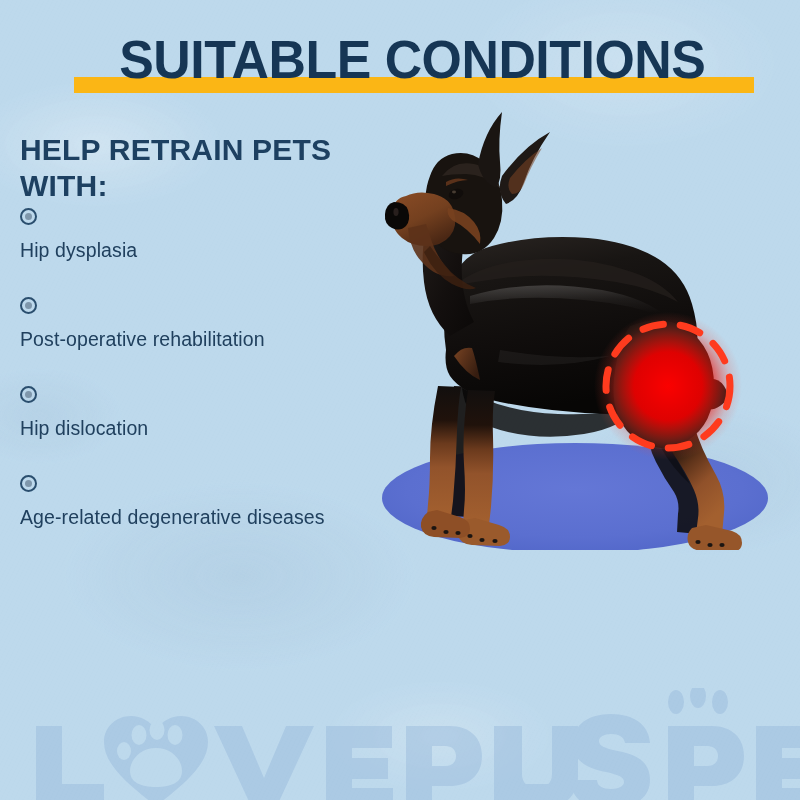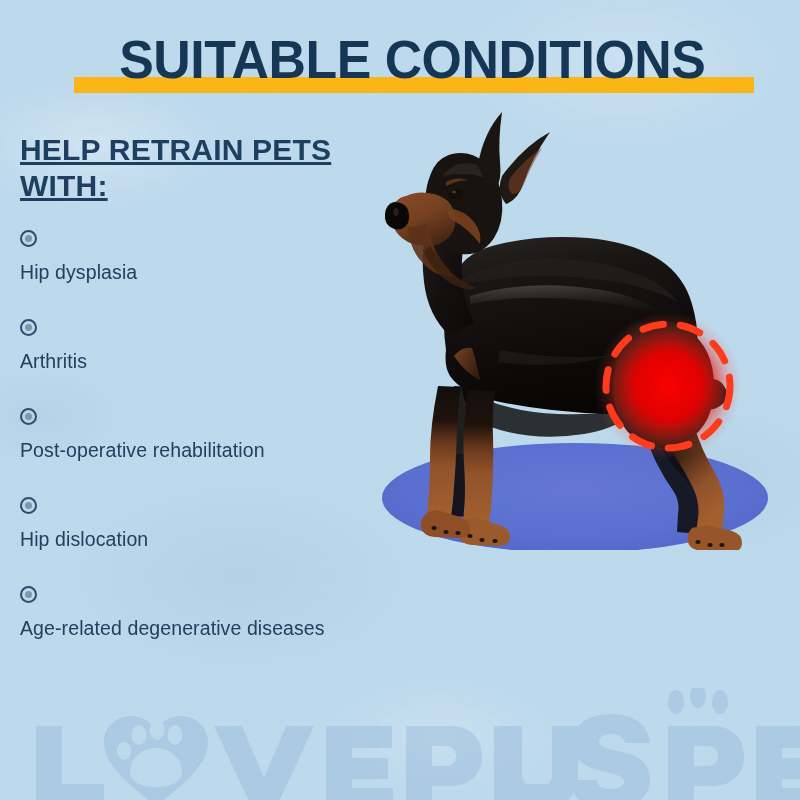--- a/index.html
+++ b/index.html
@@ -89,22 +89,20 @@
     left: 20px;
     top: 132px;
     width: 370px;
   }
   #subheading {
     font-size: 30px;
     font-weight: 700;
     color: #1d4061;
     line-height: 36px;
     letter-spacing: .2px;
-    margin-bottom: 22px;
-    text-decoration: underline;
   }
 
   #condition-list { list-style: none; }
 
   .condition-item {
     display: flex;
     align-items: flex-start;
     gap: 12px;
     margin-bottom: 30px;
     color: #20405e;
@@ -175,24 +173,20 @@
 
     <h2 id="subheading">HELP RETRAIN PETS WITH:</h2>
 
     <ul id="condition-list">
 
       <li class="condition-item">
         <span class="bullet-icon"></span>
         <span class="condition-label">Hip dysplasia</span>
       </li>
 
-      <li class="condition-item">
-        <span class="bullet-icon"></span>
-        <span class="condition-label">Arthritis</span>
-      </li>
 
       <li class="condition-item">
         <span class="bullet-icon"></span>
         <span class="condition-label">Post-operative rehabilitation</span>
       </li>
 
       <li class="condition-item">
         <span class="bullet-icon"></span>
         <span class="condition-label">Hip dislocation</span>
       </li>

